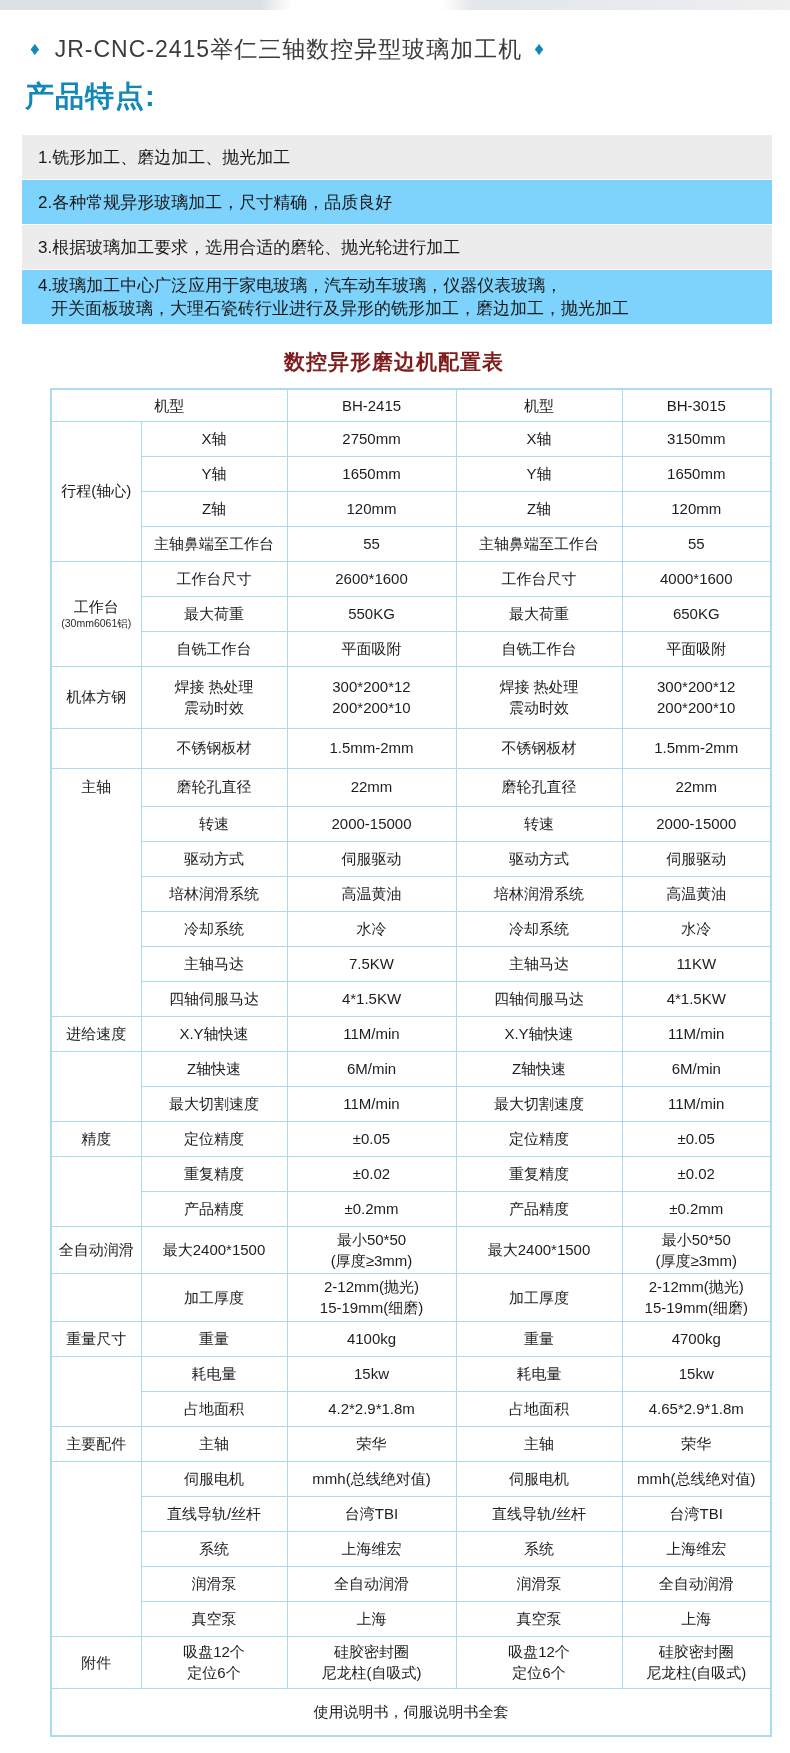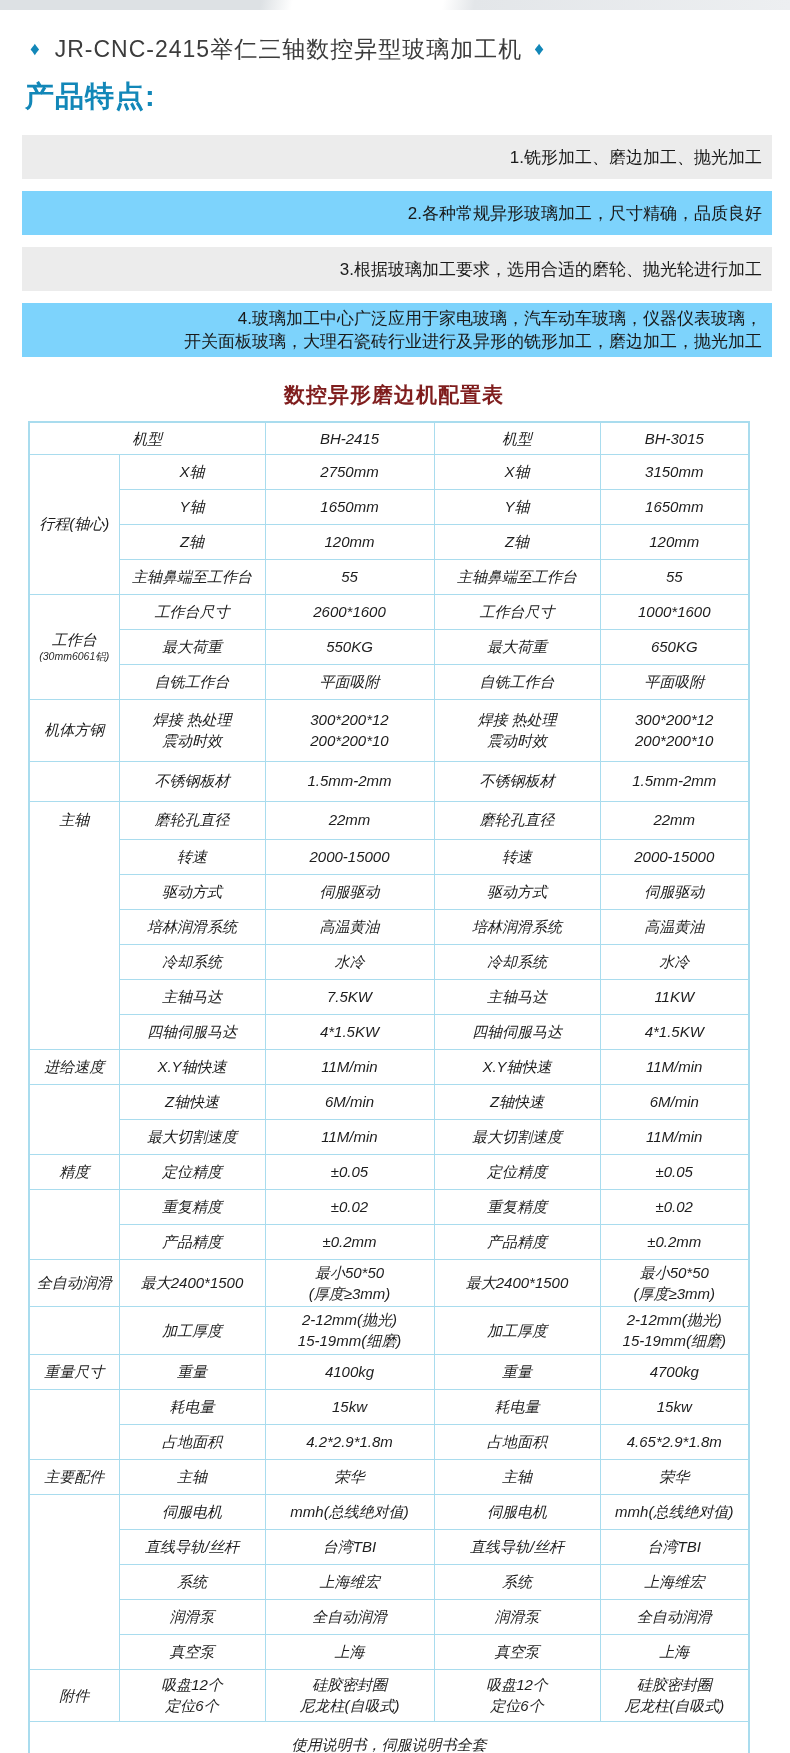--- a/index.html
+++ b/index.html
@@ -5,29 +5,29 @@
   html,body{margin:0;padding:0;background:#ffffff;}
   body{width:790px;font-family:"Liberation Sans","DejaVu Sans",sans-serif;color:#1d1d1d;}
   .top-strip{height:10px;width:790px;
     background:linear-gradient(100deg,#dde1e4 0%,#dde1e4 33%,#ffffff 37%,#ffffff 56%,#e3e6e9 60%,#edeff1 100%);}
   .content{padding-top:16px;}
   .title{margin:8px 0 0 30px;font-size:23px;font-weight:normal;color:#3c3c3c;letter-spacing:1px;}
   .dia{color:#1287b8;font-size:19px;vertical-align:2px;}
   .dia.left{margin-right:14px;}
   .dia.right{margin-left:12px;}
   .section-label{margin:12px 0 18px 25px;font-size:29px;font-weight:bold;color:#1287b8;letter-spacing:1px;}
-  .feat{width:750px;box-sizing:border-box;margin:0 0 12px 22px;min-height:44px;
+  .feat{width:750px;box-sizing:border-box;margin:0 0 1px 22px;min-height:44px;
     background:#ececec;font-size:17px;color:#191919;display:flex;flex-direction:column;
-    justify-content:center;padding:4px 10px 4px 16px;line-height:23px;align-items:flex-end;}
+    justify-content:center;padding:4px 10px 4px 16px;line-height:23px;}
   .feat.blue{background:#7dd3fc;}
   .feat .l2{padding-left:13px;}
   .table-title{width:720px;margin:24px 0 12px 34px;text-align:center;font-size:21px;
     font-weight:bold;color:#7f1d1d;letter-spacing:1px;}
-  table.spec{border-collapse:collapse;margin-left:28px;width:720px;table-layout:fixed;
-    border:2px solid #a9dcee;font-style:italic;}
+  table.spec{border-collapse:collapse;margin-left:50px;width:720px;table-layout:fixed;
+    border:2px solid #a9dcee;}
   table.spec td{border:1px solid #a9dcee;text-align:center;vertical-align:middle;
     font-size:15px;color:#1d1d1d;padding:2px 4px;}
   table.spec td div{line-height:1.42;}
   td.hfirst{padding-left:90px;}
   td.grp{font-size:15px;}
   td.grp.top{vertical-align:top;padding-top:7px;}
   td.grp .sub{font-size:10.5px;line-height:1.3;color:#2a2a2a;}
   td.foot{font-size:16px;}
   .bottom-space{height:22px;}
 </style>
@@ -145,21 +145,21 @@
             <td>
               <div>工作台尺寸</div>
             </td>
             <td>
               <div>2600*1600</div>
             </td>
             <td>
               <div>工作台尺寸</div>
             </td>
             <td>
-              <div>1000*1600</div>
+              <div>4000*1600</div>
             </td>
           </tr>
           <tr style="height: 35px;">
             <td>
               <div>最大荷重</div>
             </td>
             <td>
               <div>550KG</div>
             </td>
             <td>

